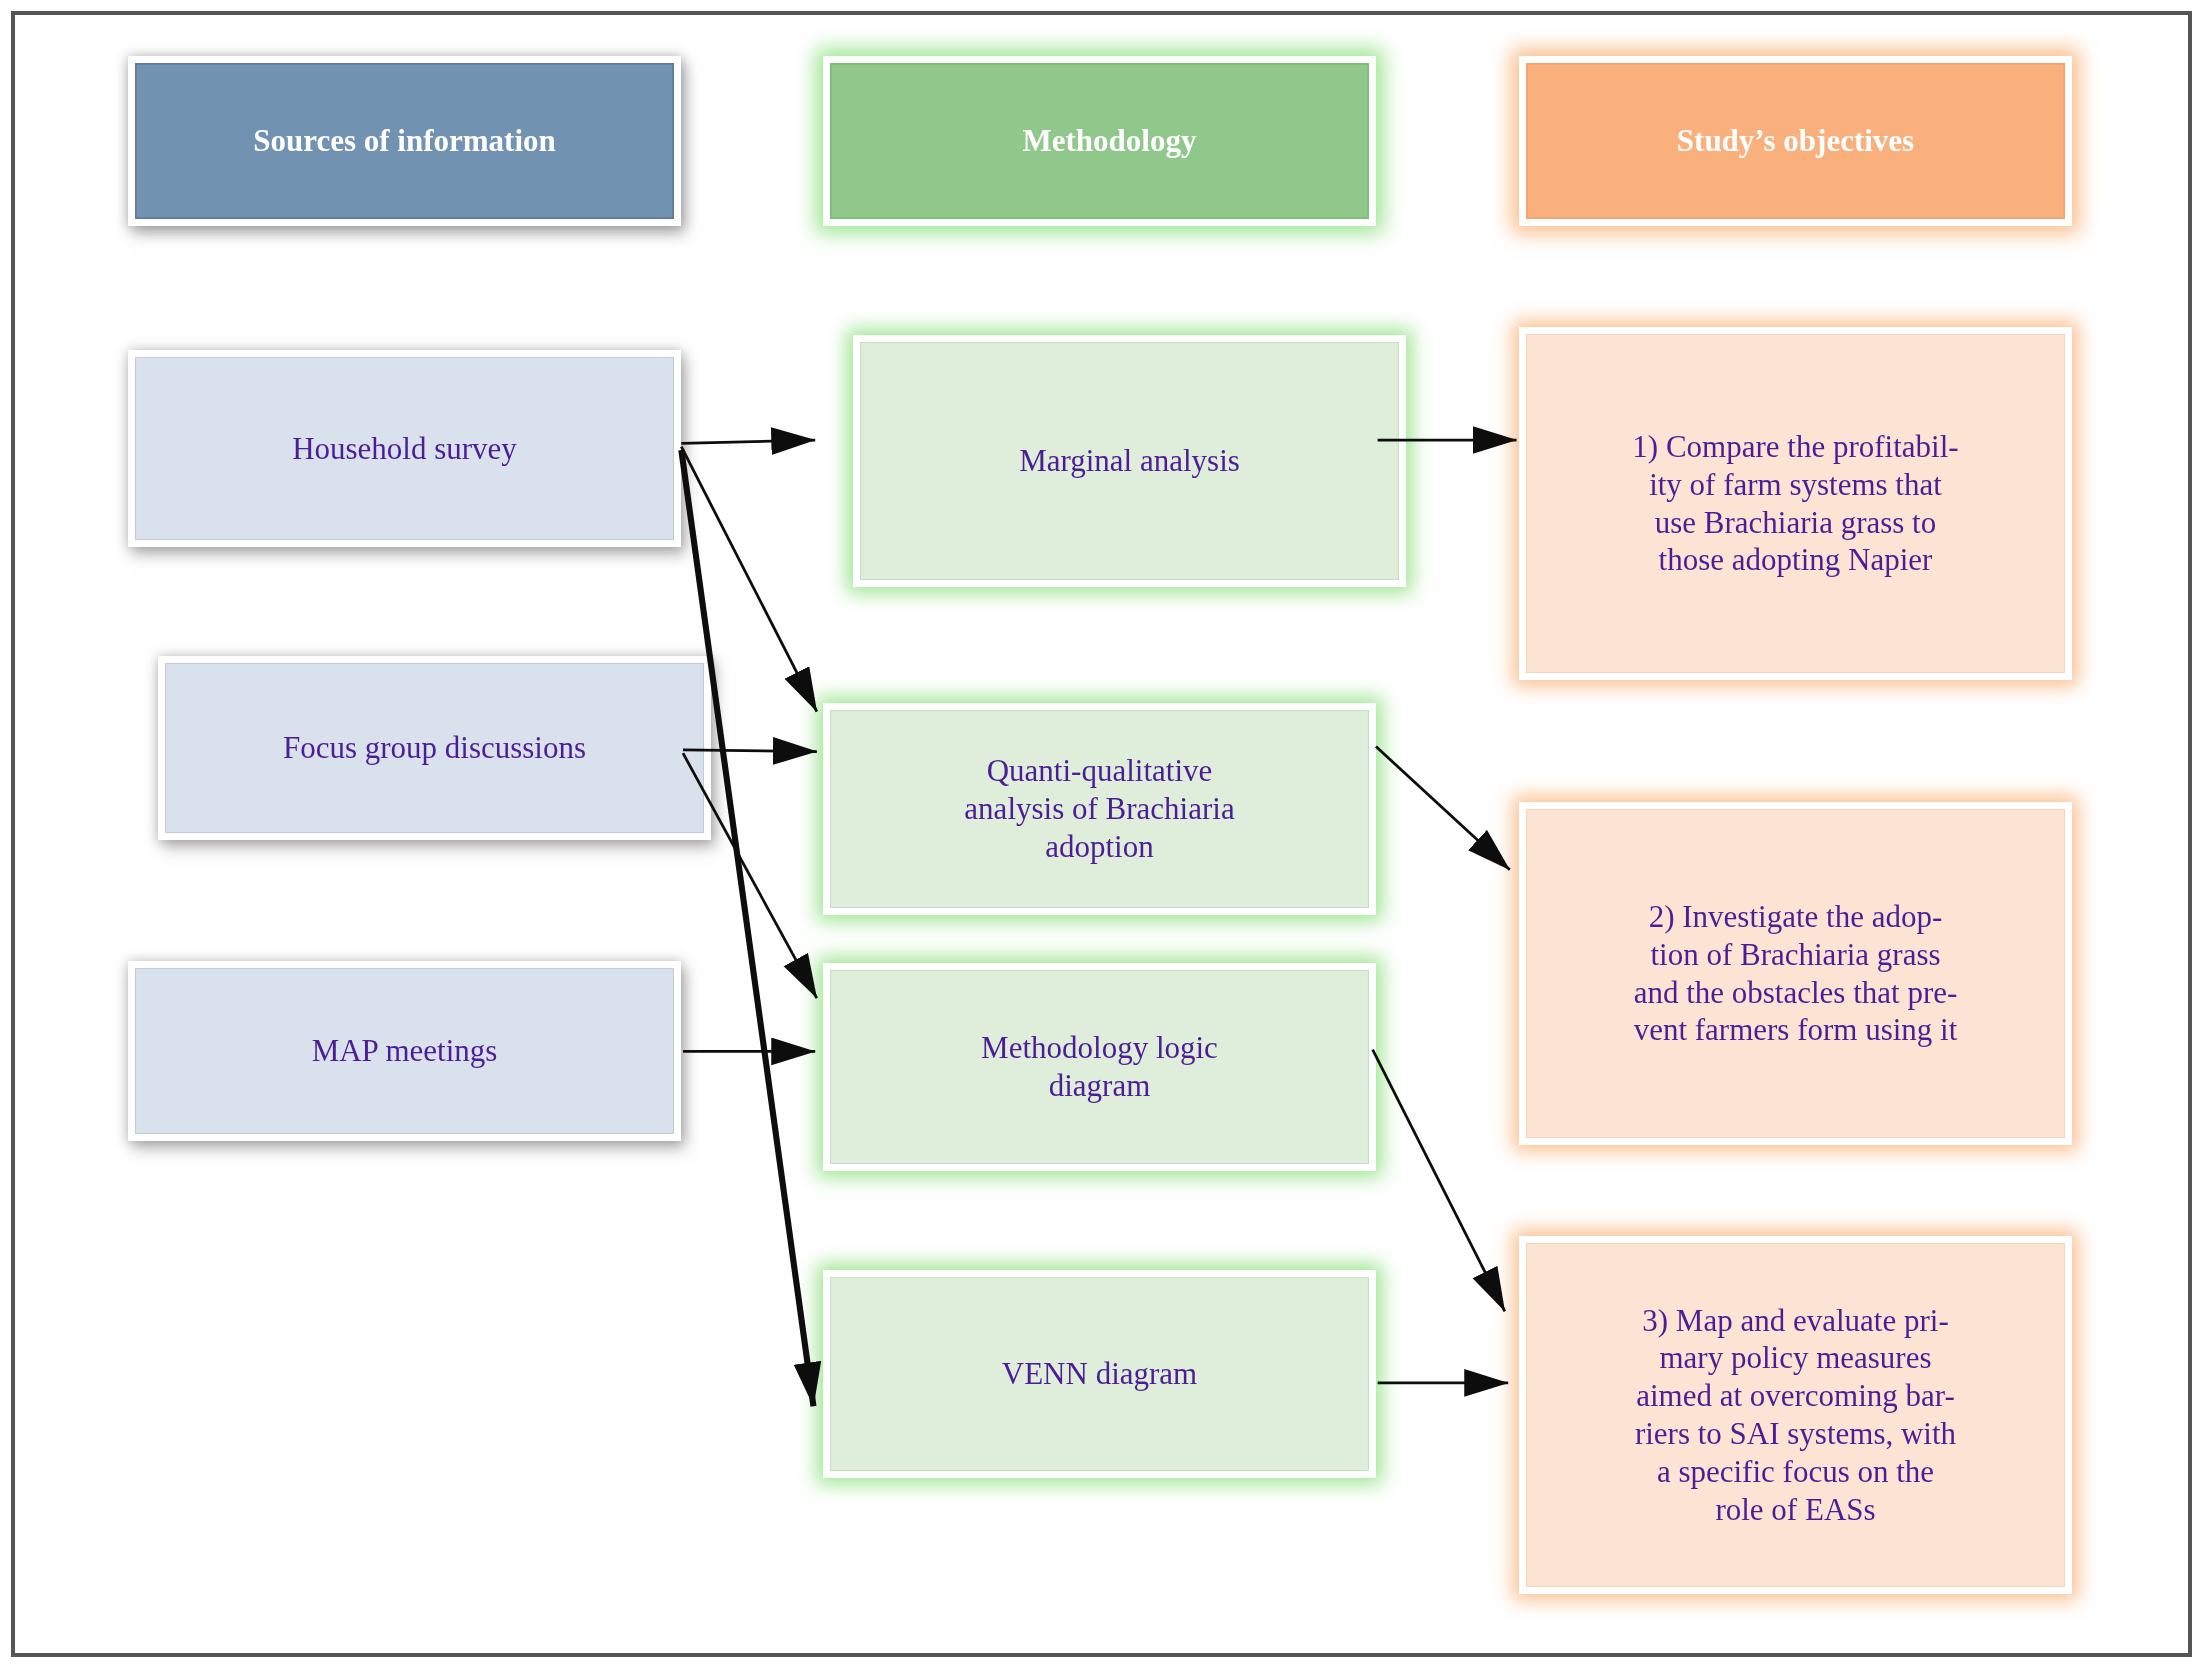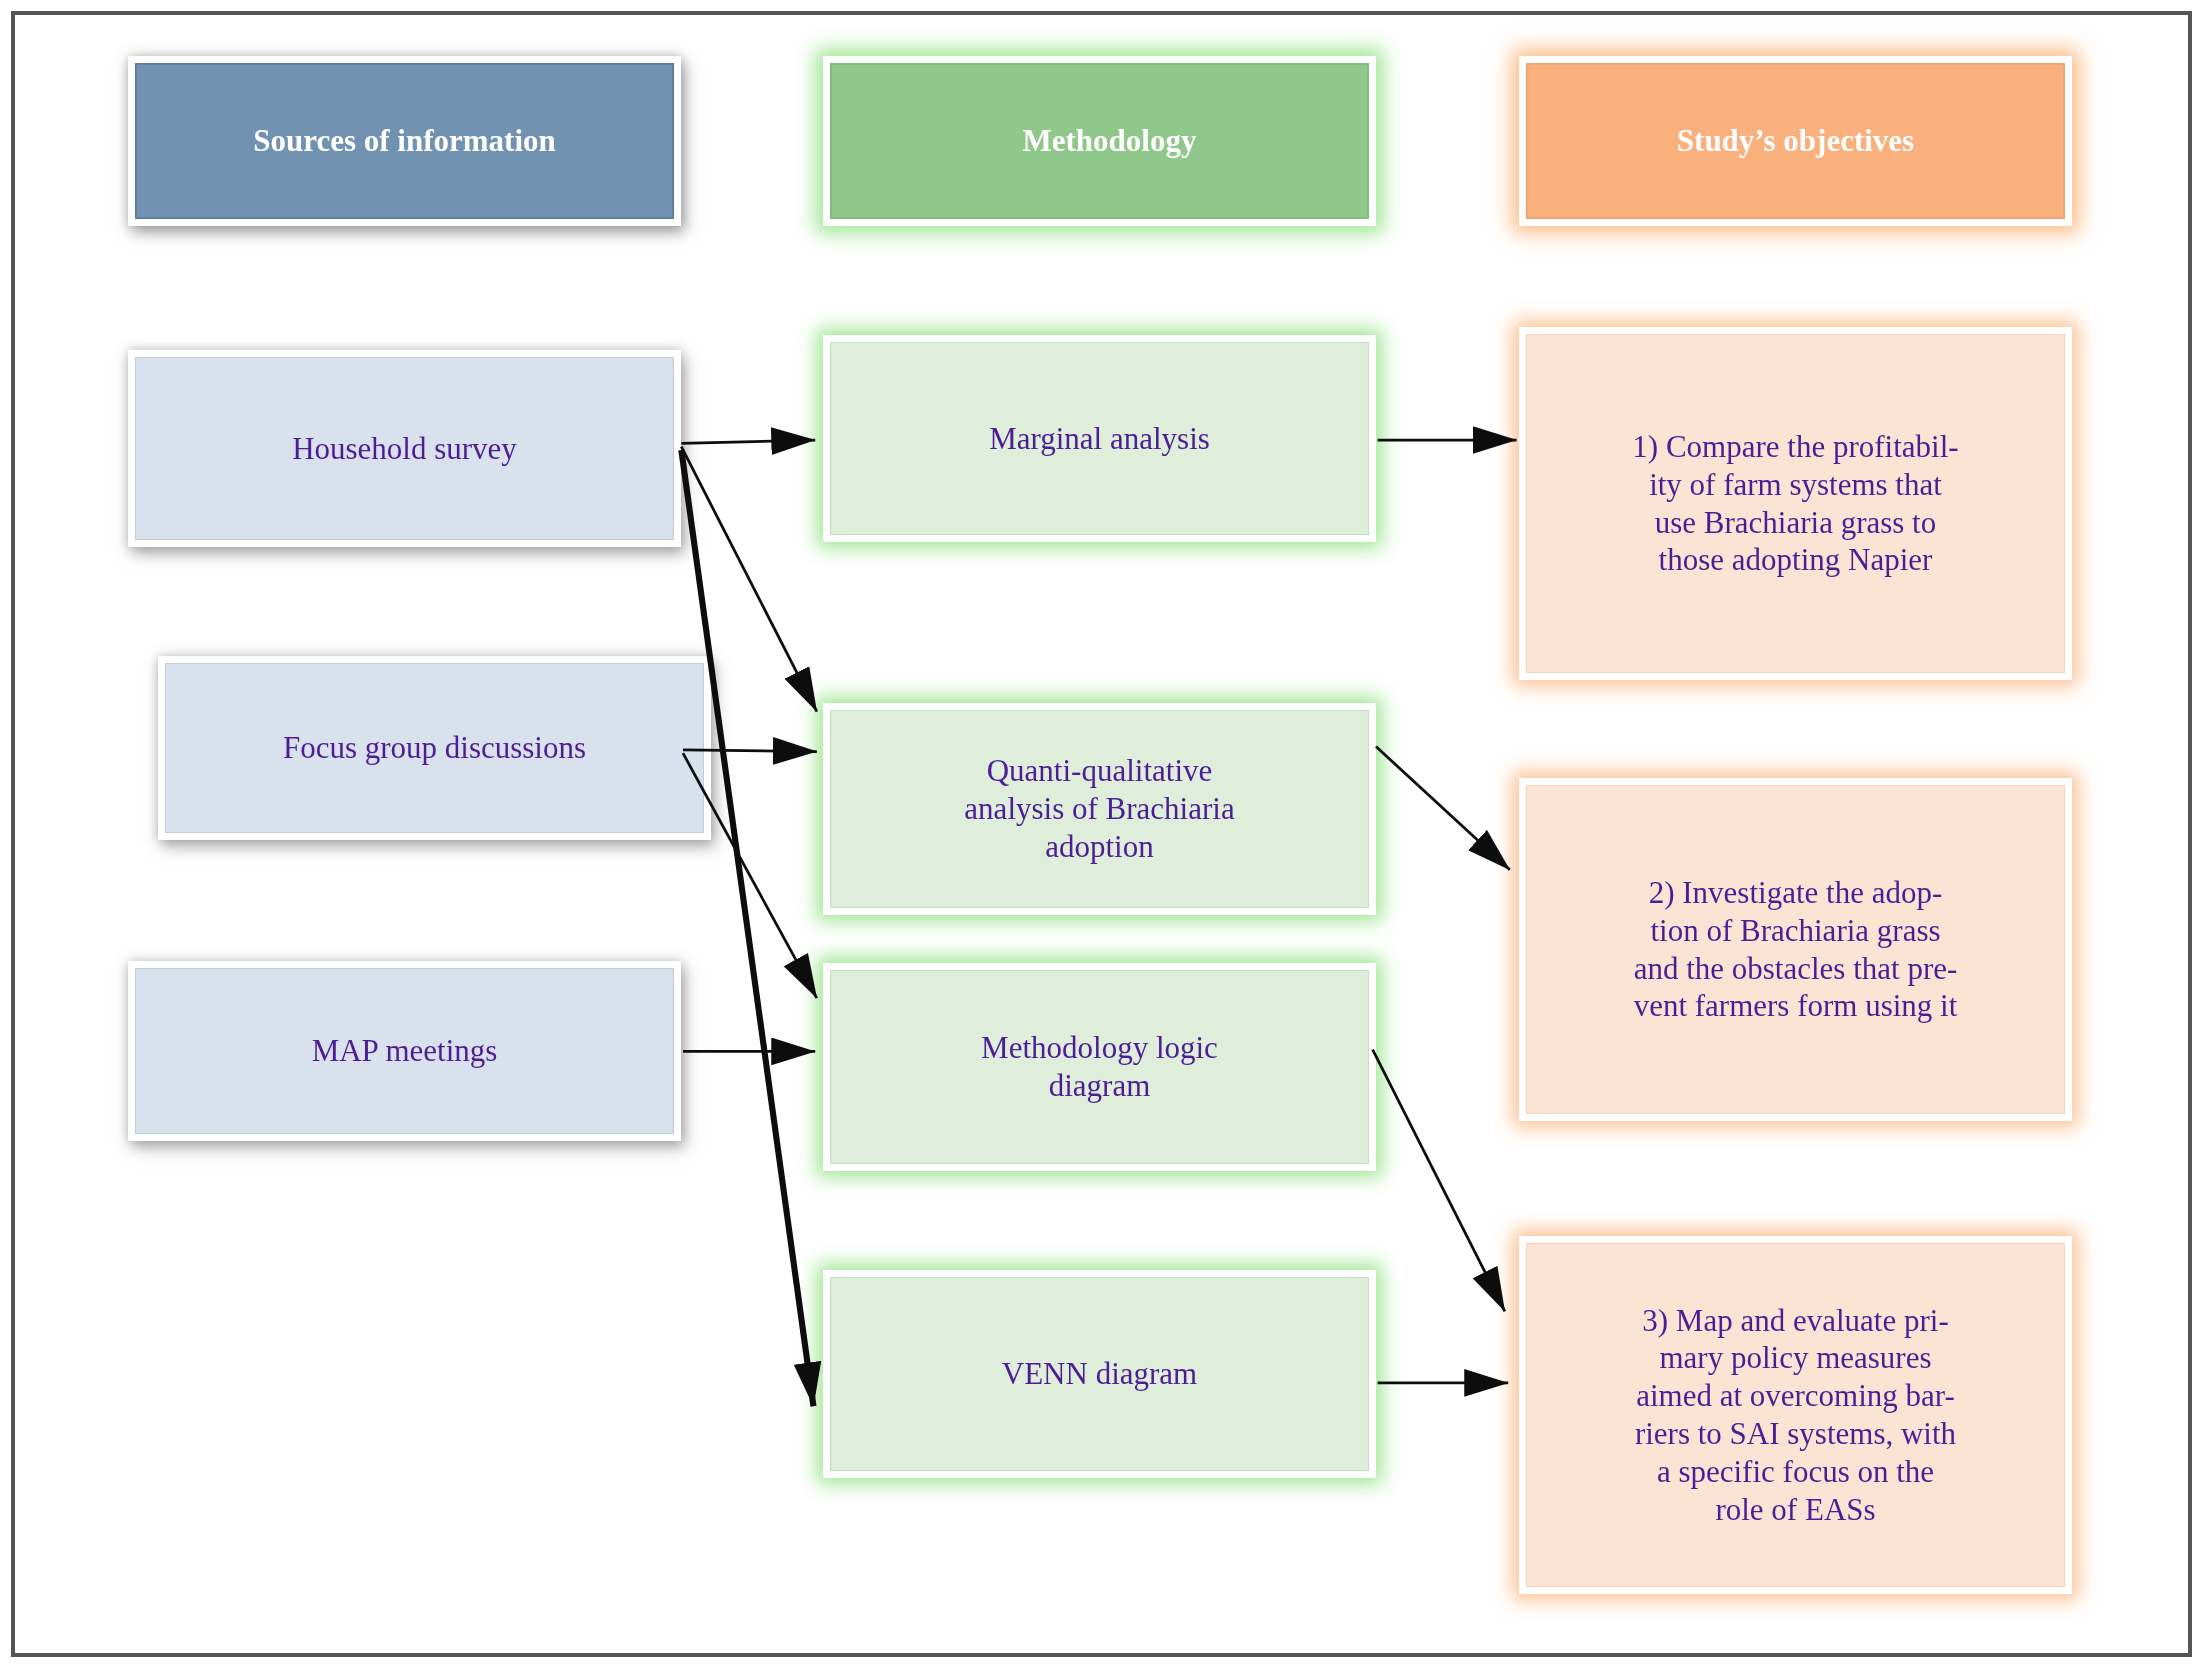--- a/index.html
+++ b/index.html
@@ -42,21 +42,21 @@
   <div class="box src c1" style="top:350px;height:197px;">
     <span class="label">Household survey</span>
   </div>
   <div class="box src c1" style="top:656px;height:184px;margin-left:30px;">
     <span class="label">Focus group discussions</span>
   </div>
   <div class="box src c1" style="top:961px;height:180px;">
     <span class="label">MAP meetings</span>
   </div>
 
-  <div class="box mth c2" style="top:335px;height:207px;">
+  <div class="box mth c2" style="top:335px;height:252px;margin-left:30px;">
     <span class="label">Marginal analysis</span>
   </div>
   <div class="box mth c2" style="top:655px;height:212px;margin-top:48px;">
     <span class="label">Quanti-qualitative
 analysis of Brachiaria
 adoption</span>
   </div>
   <div class="box mth c2" style="top:963px;height:208px;">
     <span class="label">Methodology logic
 diagram</span>
@@ -64,21 +64,21 @@
   <div class="box mth c2" style="top:1270px;height:208px;">
     <span class="label">VENN diagram</span>
   </div>
 
   <div class="box obj c3" style="top:327px;height:353px;">
     <span class="label">1) Compare the profitabil-
 ity of farm systems that
 use Brachiaria grass to
 those adopting Napier</span>
   </div>
-  <div class="box obj c3" style="top:778px;height:343px;text-align:center;">
+  <div class="box obj c3" style="top:802px;height:343px;text-align:center;">
     <span class="label">2) Investigate the adop-
 tion of Brachiaria grass
 and the obstacles that pre-
 vent farmers form using it</span>
   </div>
   <div class="box obj c3" style="top:1236px;height:358px;">
     <span class="label">3) Map and evaluate pri-
 mary policy measures
 aimed at overcoming bar-
 riers to SAI systems, with

